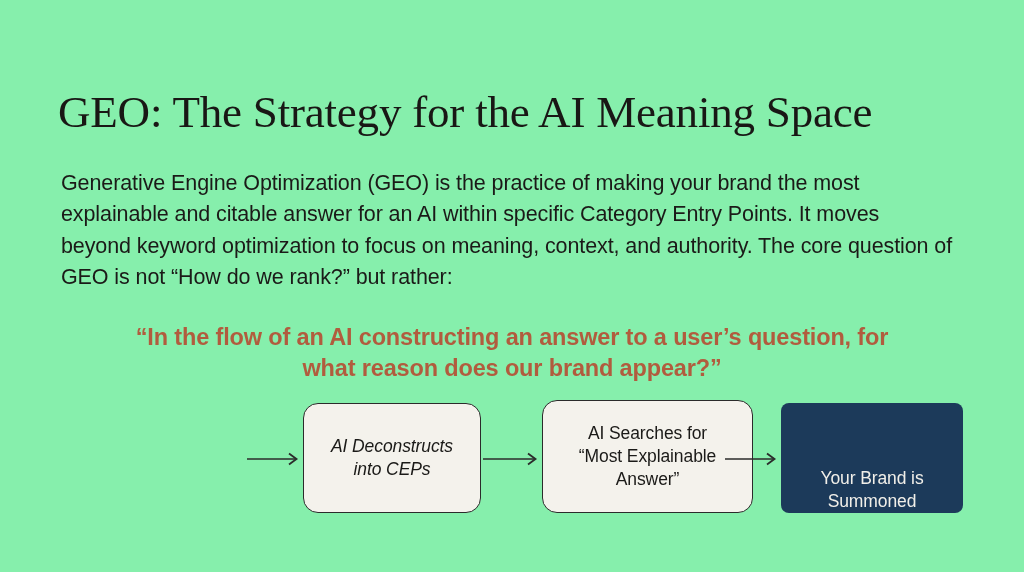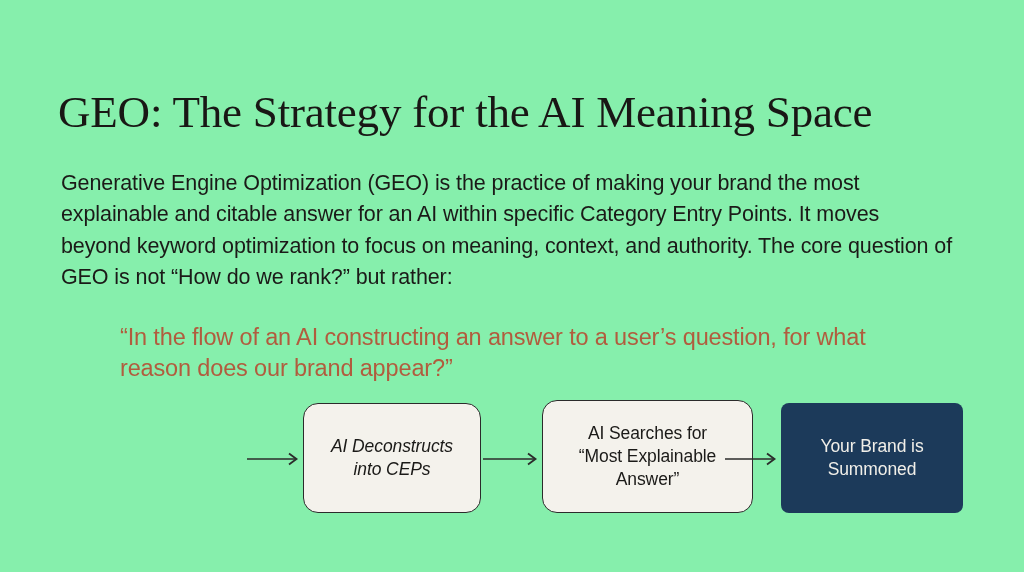--- a/index.html
+++ b/index.html
@@ -50,23 +50,23 @@
     letter-spacing: -0.1px;
     margin-left: 11px;
   }
 
   
   .pull-quote {
     position: absolute;
     left: 120px;
     top: 298px;
     width: 784px;
-    text-align: left;
+    text-align: center;
     font-size: 23.5px;
-    font-weight: normal;
+    font-weight: bold;
     line-height: 1.33;
     color: #b15c3e;
     letter-spacing: -0.15px;
   }
 
   
   .flow {
     position: absolute;
     left: 0;
     top: 0;
@@ -98,21 +98,21 @@
   .flow-node.accent {
     background: #1c3a5a;
     border: none;
     border-radius: 8px;
     color: #f1efe9;
   }
 
   .node-1 { left: 60px;  top: 403px; width: 185px; height: 110px; }
   .node-2 { left: 303px; top: 403px; width: 178px; height: 110px; font-style: italic; }
   .node-3 { left: 542px; top: 400px; width: 211px; height: 113px; }
-  .node-4 { left: 781px; top: 403px; width: 182px; height: 110px; }
+  .node-4 { left: 781px; top: 403px; width: 182px; height: 110px; align-items: flex-end; }
 
   .node-label {
     display: block;
     padding: 0 10px;
     white-space: pre-line;
   }
 
   .flow-arrow {
     position: absolute;
     top: 451px;

